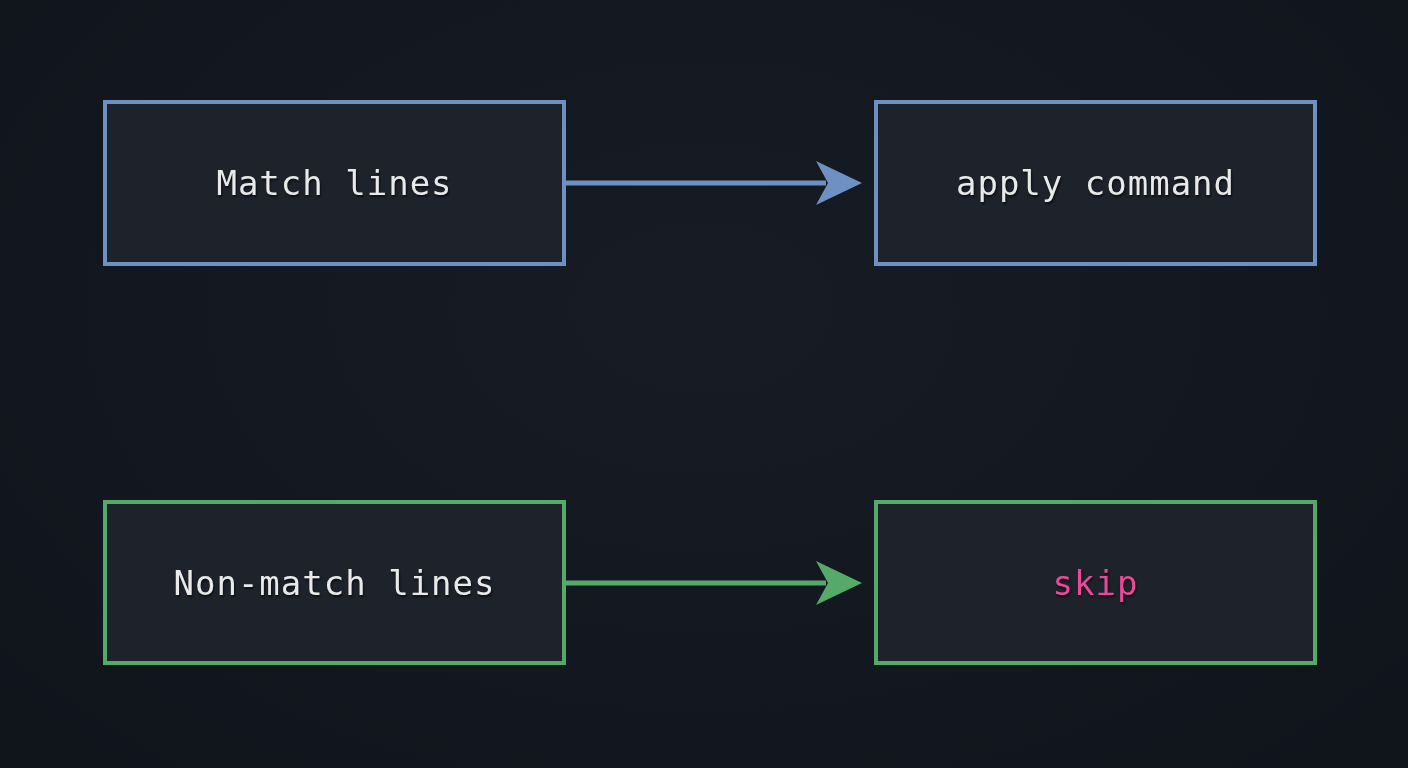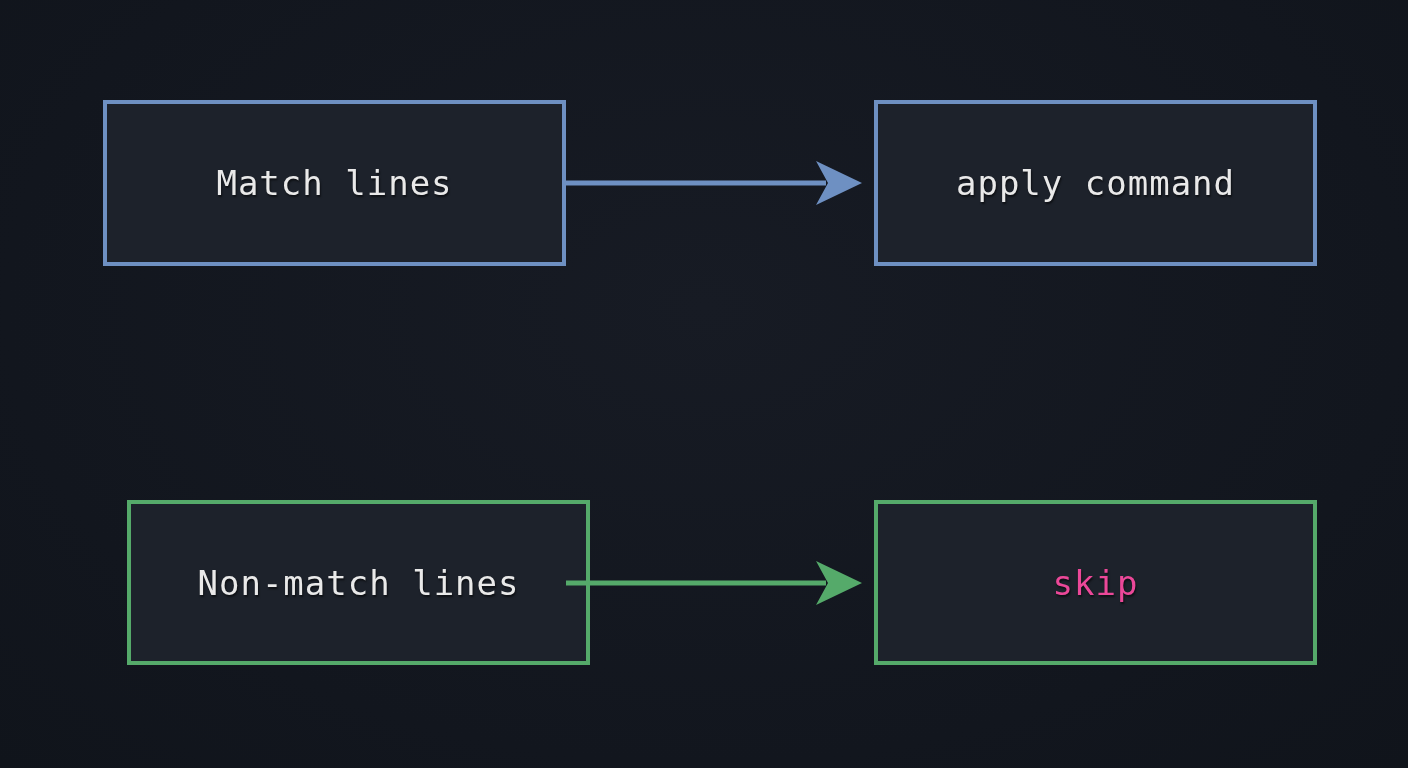--- a/index.html
+++ b/index.html
@@ -54,21 +54,21 @@
       <line x1="0" y1="26" x2="260" y2="26" stroke-width="5" stroke="#6e90c2"></line>
       <polygon points="296,26 250,4 262,26 250,48" fill="#6e90c2"></polygon>
     </svg>
 
     <div class="node node--dst" style="border-color: rgb(110, 144, 194); background-color: rgb(29, 34, 43); color: rgb(233, 233, 233);">
       <span>apply command</span>
     </div>
   </div>
 
   <div class="row2">
-    <div class="node node--src" style="border-color: rgb(85, 170, 106); background-color: rgb(29, 34, 43); color: rgb(233, 233, 233); margin-left: 24px;">
+    <div class="node node--src" style="border-color: rgb(85, 170, 106); background-color: rgb(29, 34, 43); color: rgb(233, 233, 233);">
       <span>Non-match lines</span>
     </div>
 
     <svg class="arrow-svg" viewBox="0 0 296 52">
       <line x1="0" y1="26" x2="260" y2="26" stroke-width="5" stroke="#55aa6a"></line>
       <polygon points="296,26 250,4 262,26 250,48" fill="#55aa6a"></polygon>
     </svg>
 
     <div class="node node--dst" style="border-color: rgb(85, 170, 106); background-color: rgb(29, 34, 43); color: #ec4899;">
       <span>skip</span>

